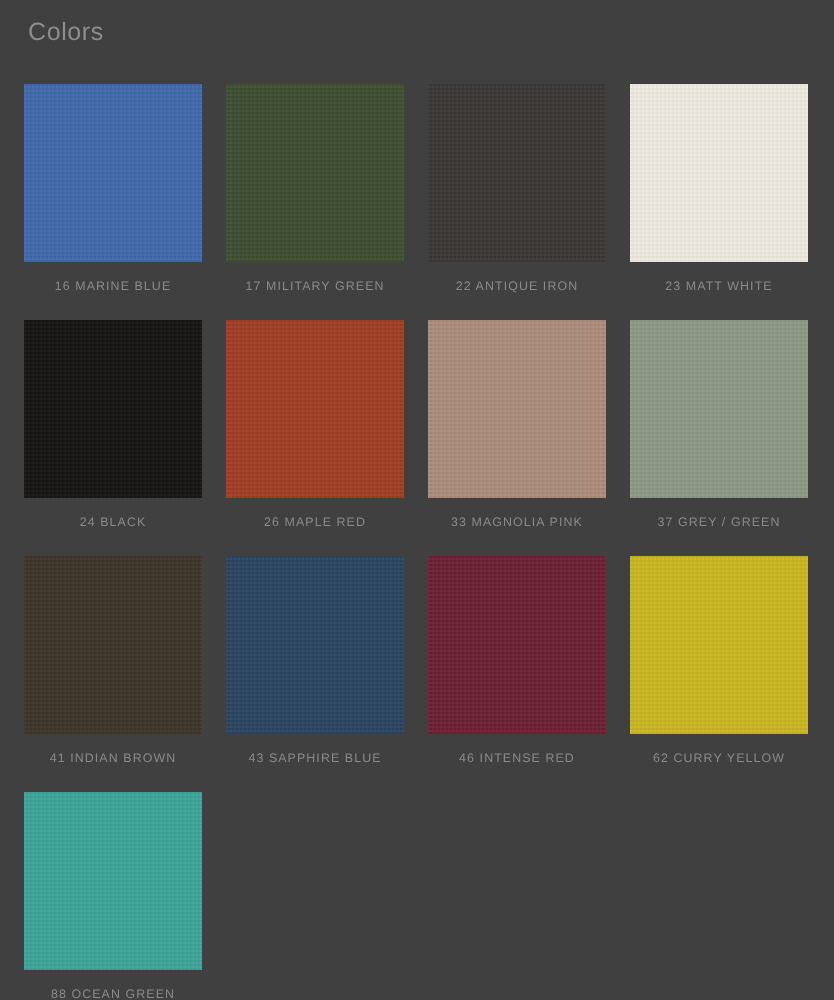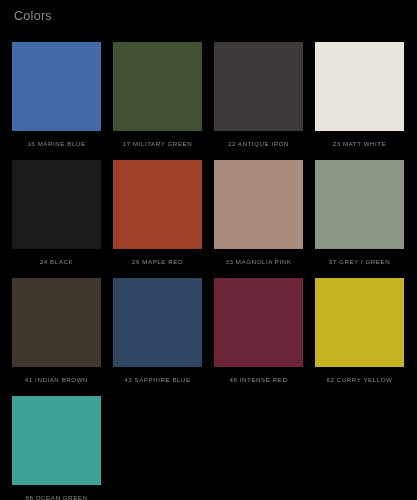--- a/index.html
+++ b/index.html
@@ -11,21 +11,21 @@
     width: 417px;
     height: 500px;
     overflow: hidden;
     font-family: "Liberation Sans", sans-serif;
     -webkit-font-smoothing: antialiased;
   }
   .page {
     position: relative;
     width: 417px;
     height: 500px;
-    background: #000000;
+    background: #404040;
     box-sizing: border-box;
   }
   .page-title {
     position: absolute;
     left: 14px;
     top: 9px;
     font-size: 12.5px;
     font-weight: 400;
     color: #8d8d8d;
     letter-spacing: 0.3px;

